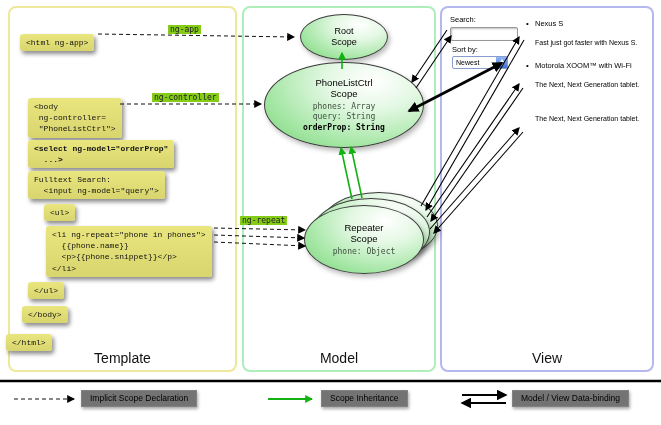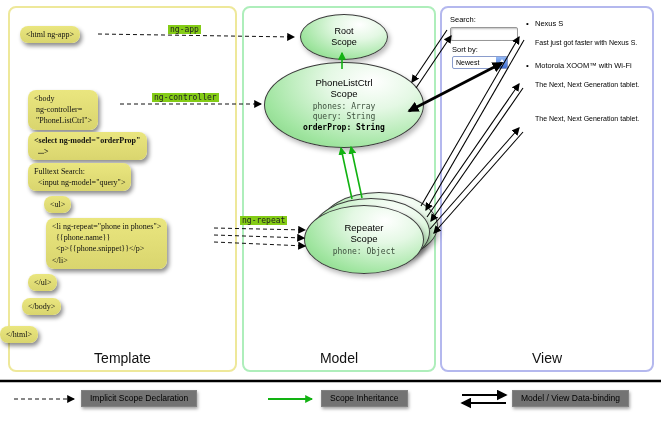--- a/index.html
+++ b/index.html
@@ -9,33 +9,33 @@
   
   .panel{position:absolute;top:6px;height:366px;border-radius:8px;background:#fff;box-sizing:border-box;}
   #template-panel{left:8px;width:229px;border:2px solid #eee89a;}
   #model-panel{left:242px;width:194px;border:2px solid #aeeebb;}
   #view-panel{left:440px;width:214px;border:2px solid #b4b8ee;}
   .panel-label{position:absolute;bottom:4px;left:0;width:100%;text-align:center;
                font-size:14px;color:#111;}
 
   
   .code-box{position:absolute;background:linear-gradient(180deg,#eae67f,#d9d56e);
-            color:#111;font-family:Liberation Serif, serif;font-size:8px;
-            line-height:1.4;padding:3px 6px;border-radius:8px;white-space:pre;
-            box-shadow:2px 3px 4px rgba(0,0,0,0.45);}
+            color:#111;font-family:Liberation Mono, monospace;font-size:8px;
+            line-height:1.4;padding:3px 6px;border-radius:3px;white-space:pre;
+            box-shadow:2px 3px 4px rgba(0,0,0,0.45);margin-top:8px;}
   .code-box.bold{font-weight:bold;}
   #cb-0{left:20px;top:26px;}
   #cb-1{left:28px;top:90px;}
   #cb-2{left:28px;top:132px;}
   #cb-3{left:28px;top:163px;}
   #cb-4{left:44px;top:196px;}
   #cb-5{left:46px;top:218px;}
   #cb-6{left:28px;top:274px;}
   #cb-7{left:22px;top:298px;}
-  #cb-8{left:0;top:326px;}
+  #cb-8{left:6px;top:326px;}
 
   
   .scope{position:absolute;border-radius:50%;border:1px solid #3c3c3c;
          background:radial-gradient(ellipse at 68% 22%,#ffffff 0%,#e4f8e4 30%,#a0e5a0 72%,#7bcd7b 100%);
          box-shadow:2px 3px 5px rgba(0,0,0,0.28);
          display:flex;flex-direction:column;align-items:center;justify-content:center;text-align:center;}
   #root-scope{left:300px;top:14px;width:86px;height:44px;z-index:4;}
   #phonelist-scope{left:264px;top:62px;width:158px;height:84px;z-index:4;}
   #repeater-back{left:320px;top:192px;width:116px;height:66px;z-index:1;}
   #repeater-mid{left:312px;top:198px;width:116px;height:66px;z-index:2;}

